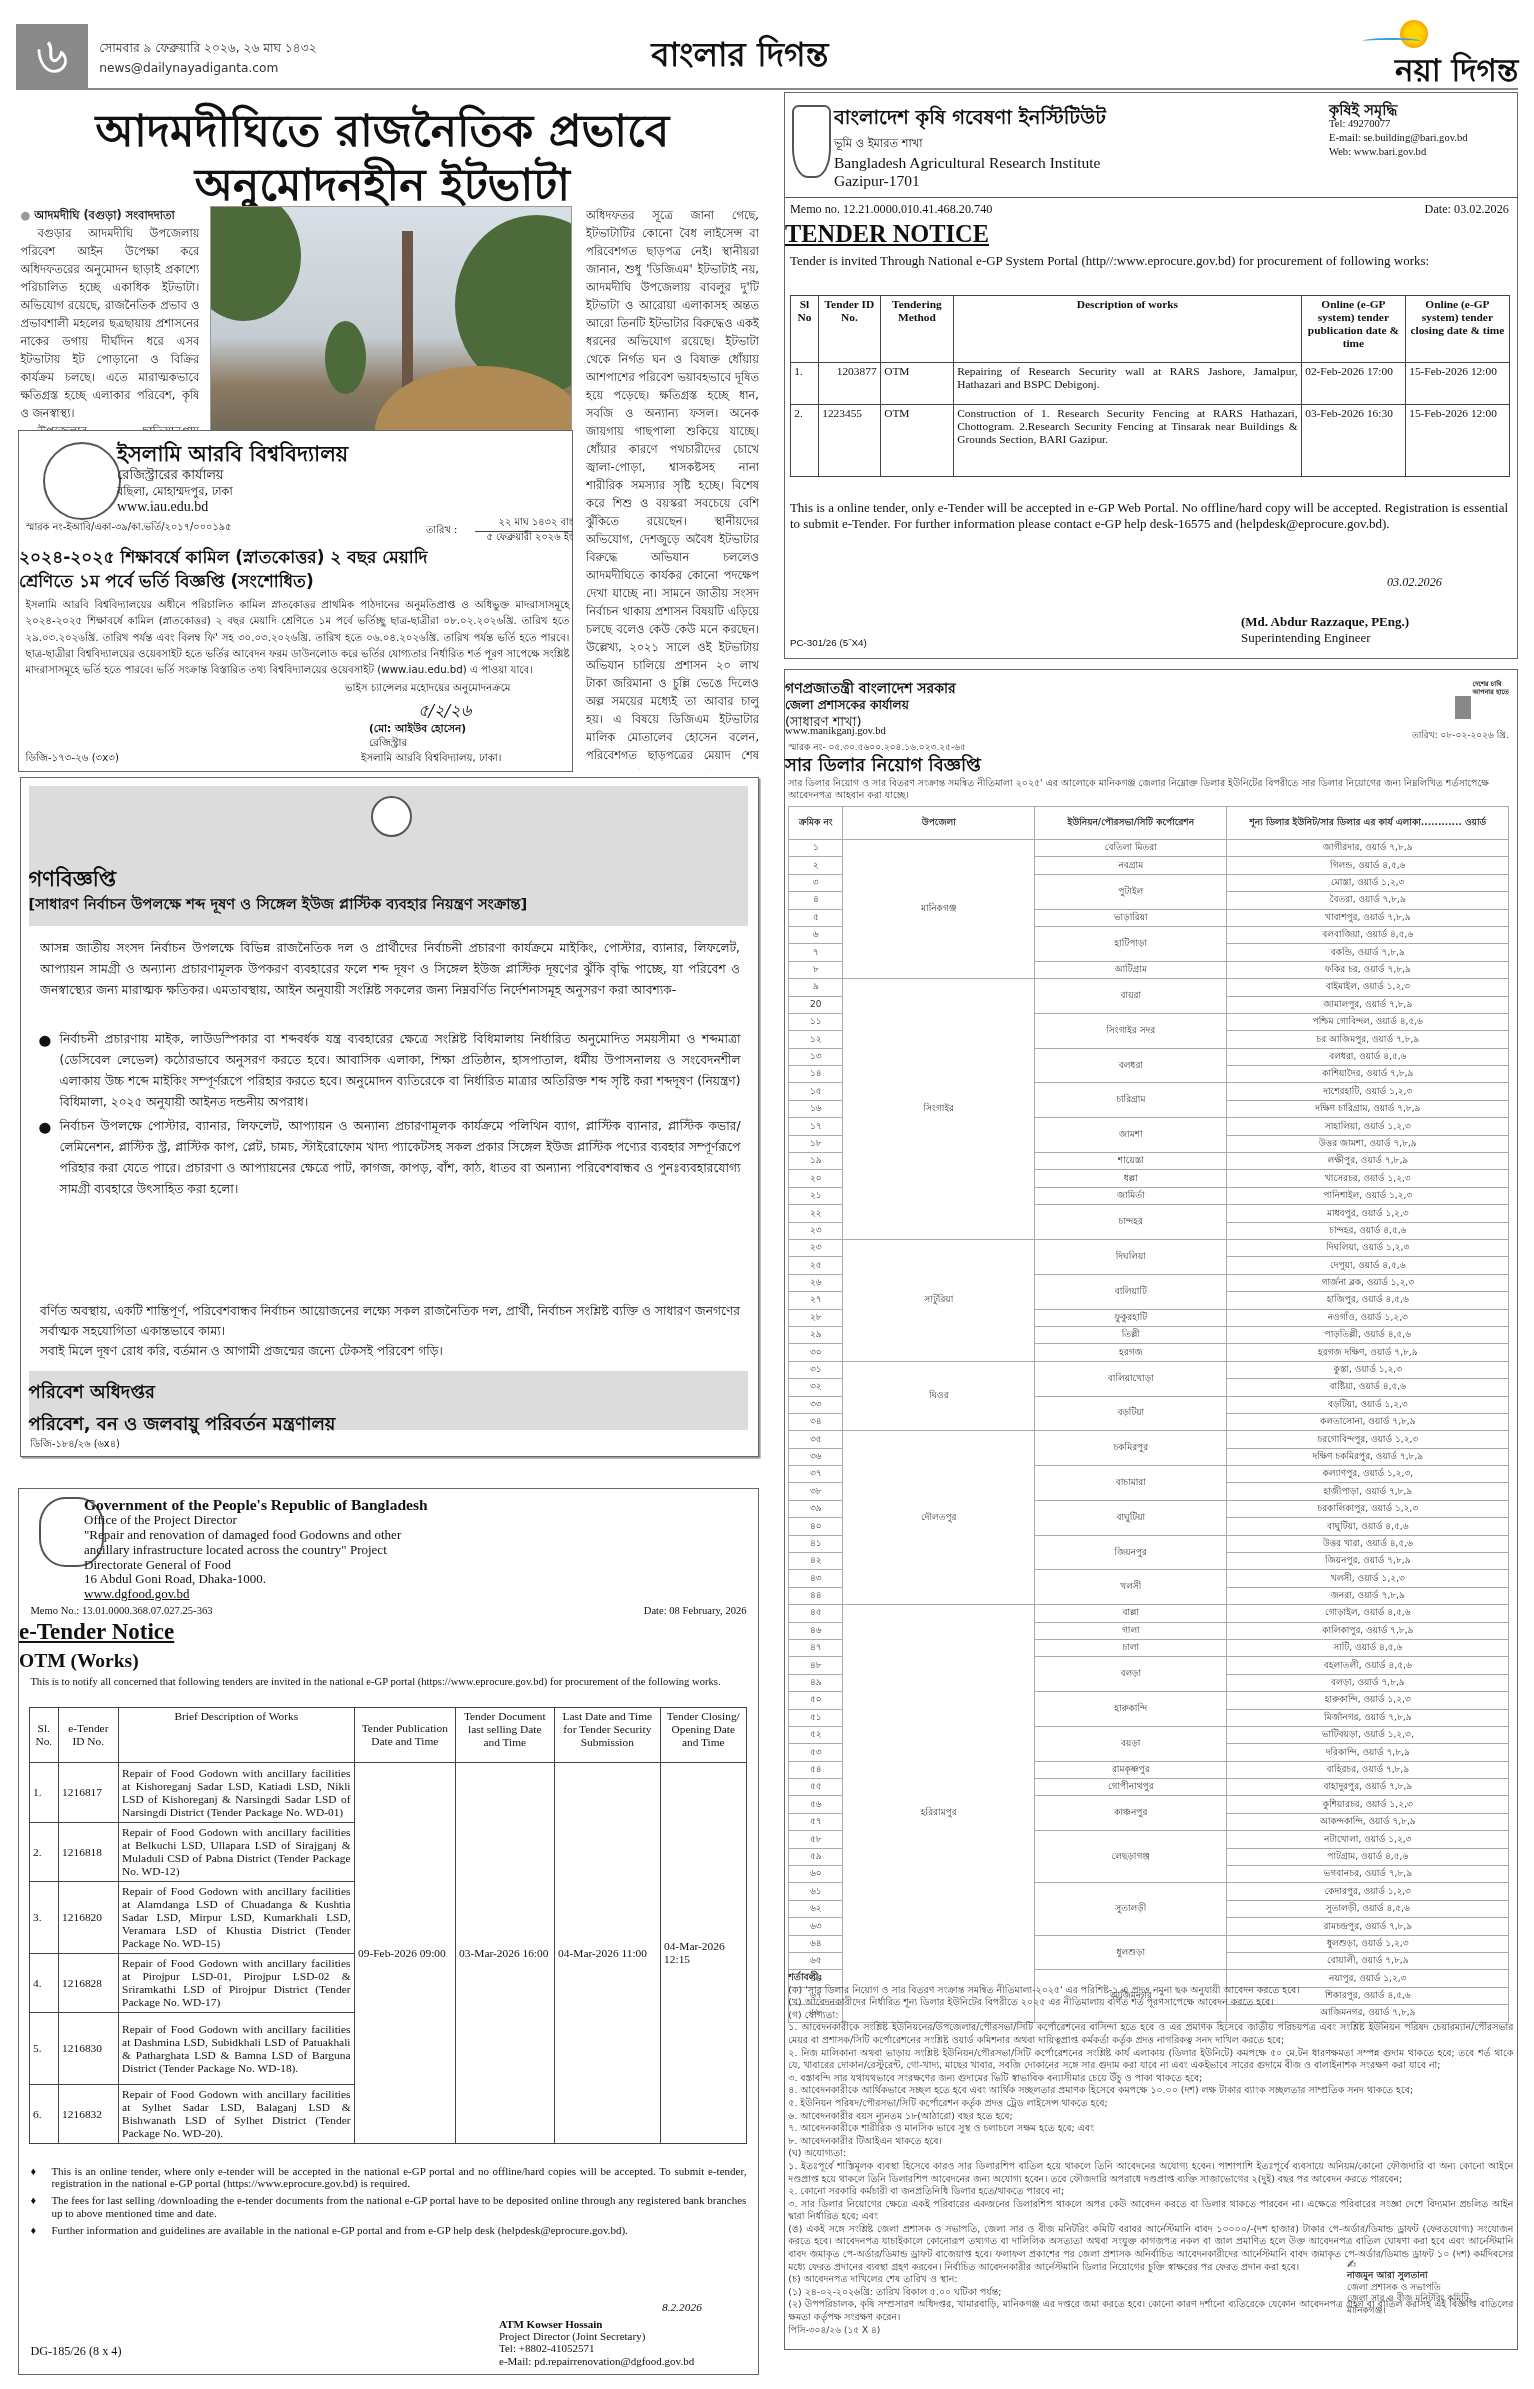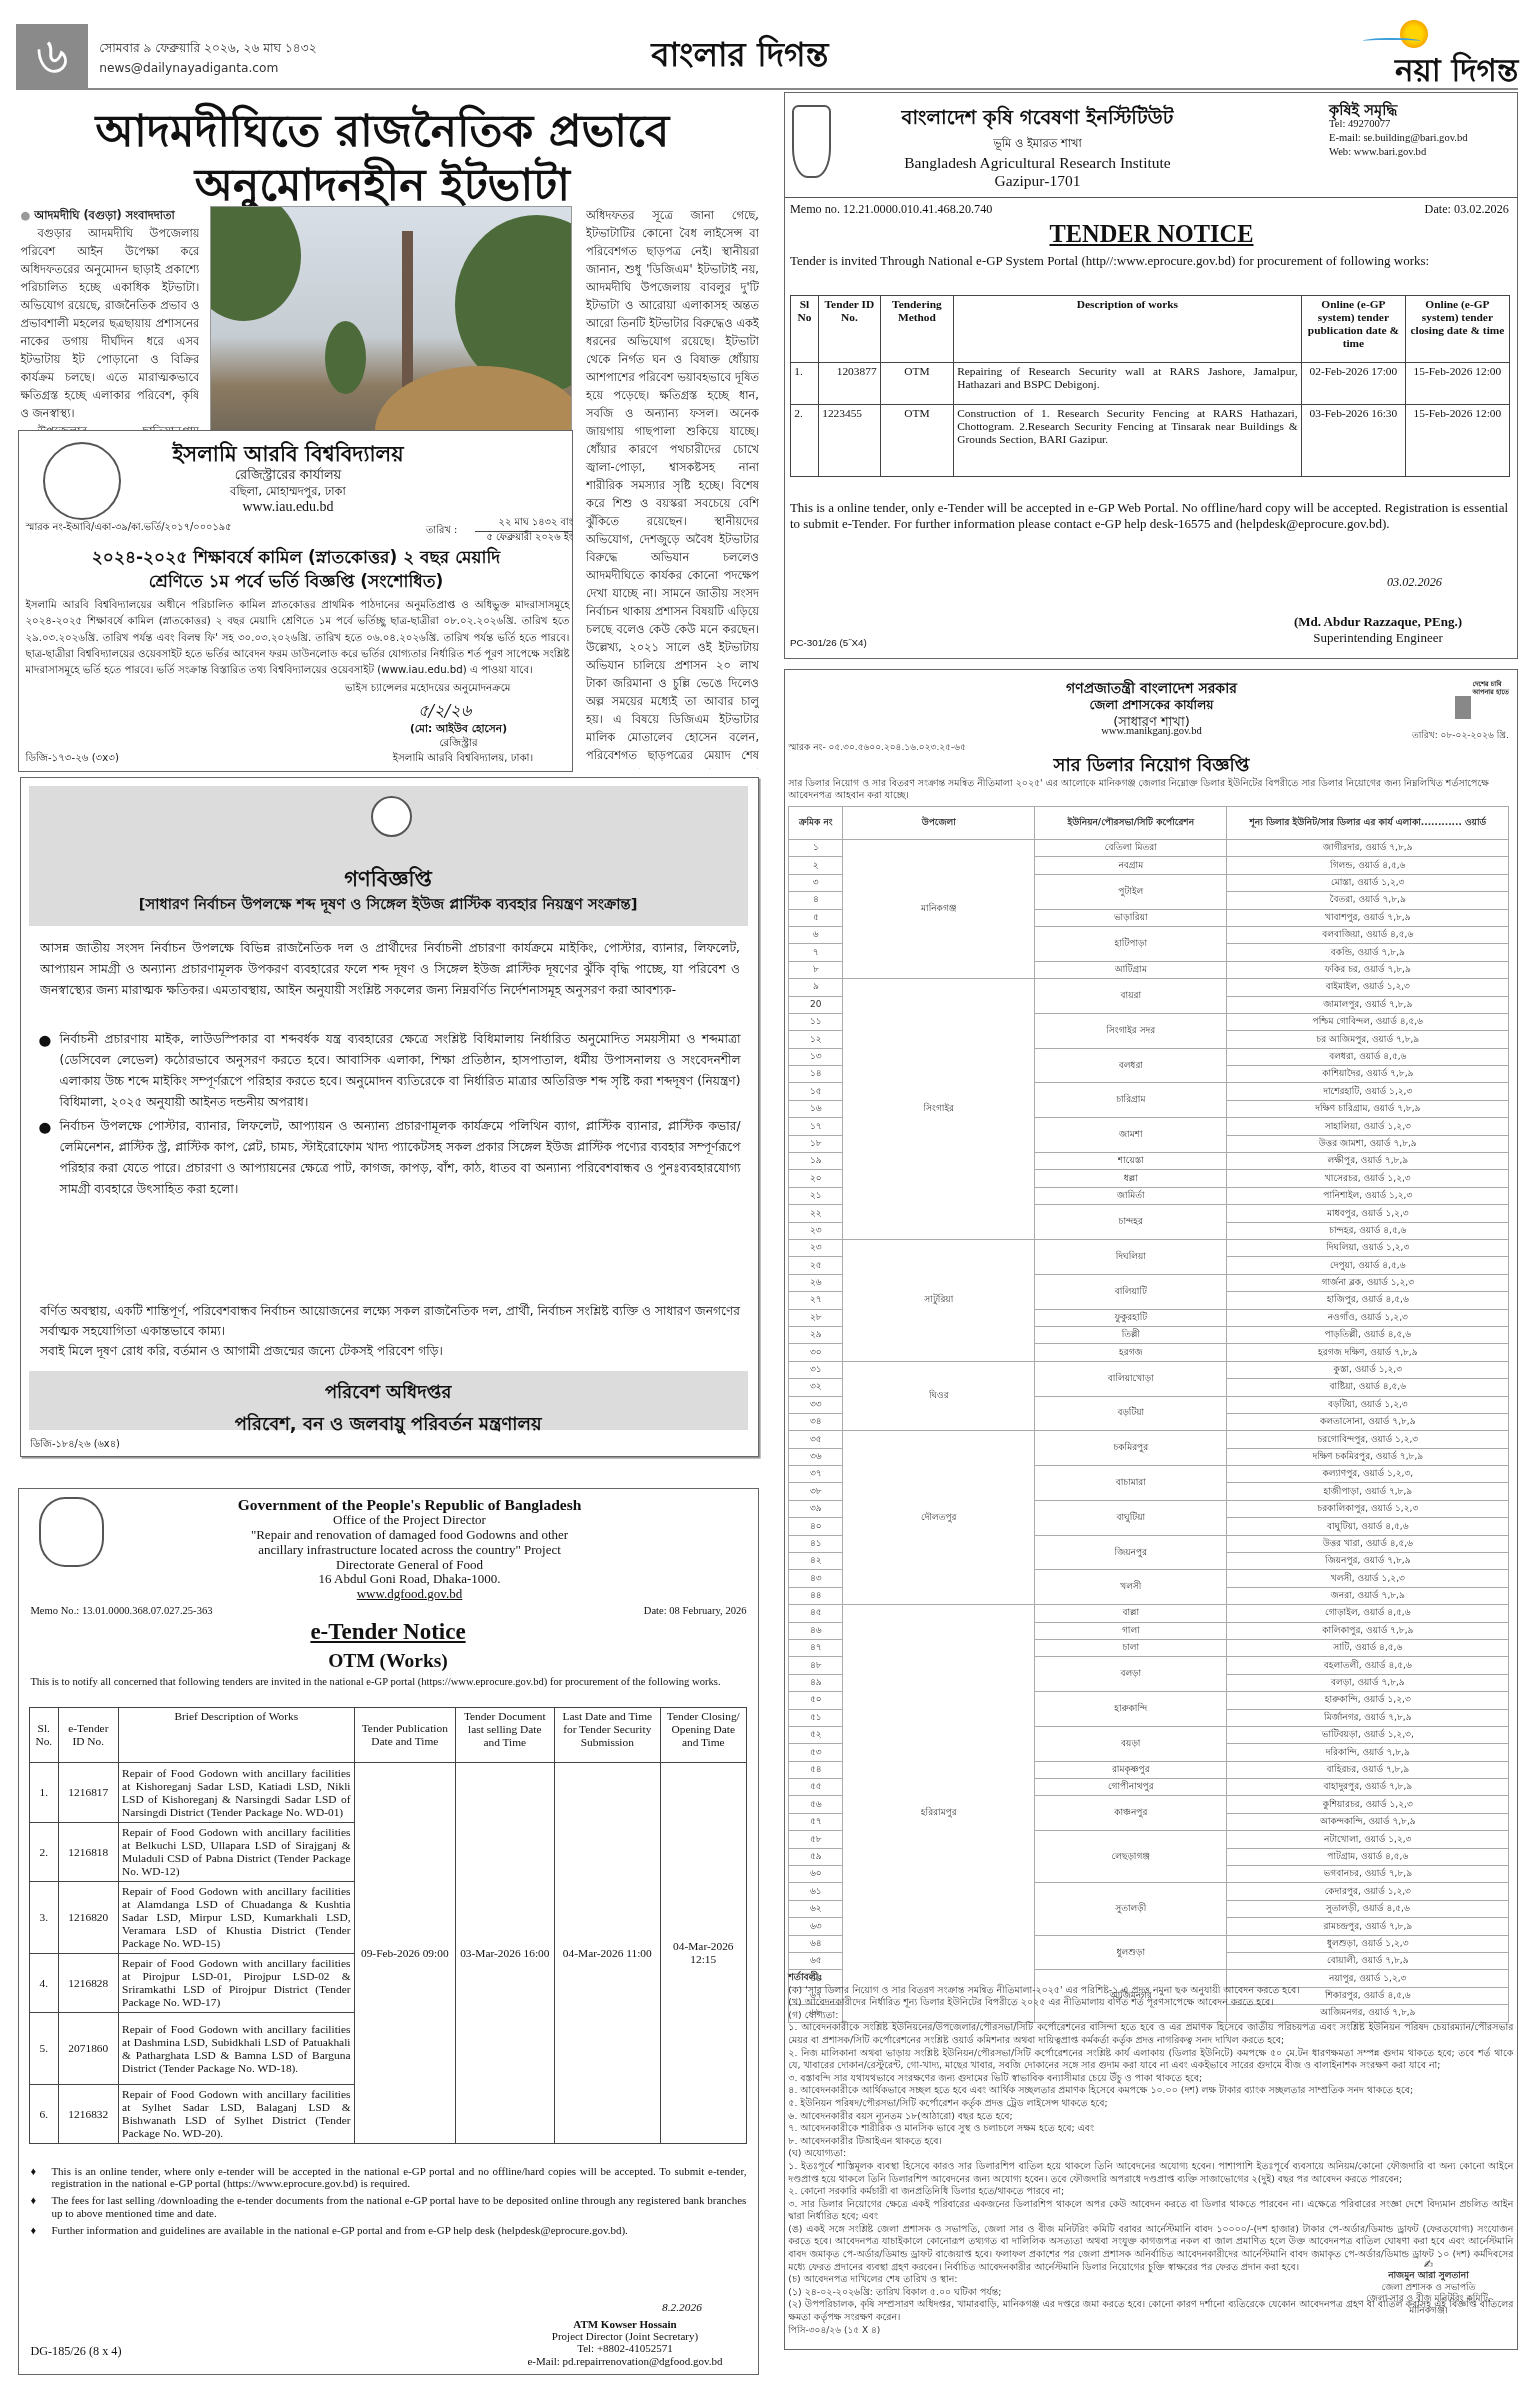--- a/index.html
+++ b/index.html
@@ -24,21 +24,21 @@
   .photo { left: 210px; top: 206px; width: 362px; height: 291px; background: linear-gradient(180deg, #d8dfe6 0%, #c5ccd2 45%, #8b7a62 62%, #6e6657 80%, #8a7a60 100%); border: 0.8px solid #999; overflow: hidden; }
   .photo .chim { position: absolute; left: 191px; top: 24.4px; width: 11.4px; height: 163px; background: #6b5648; }
   .photo .pile { position: absolute; right: -16.3px; bottom: 0; width: 212px; height: 130px; background: #b08a55; border-radius: 60% 60% 0 0; }
   .photo .tree { position: absolute; border-radius: 50%; background: #4d6a3a; }
   .caption { font-size: 11.4px; line-height: 18px; font-family: "DejaVu Sans", sans-serif; color: #222; }
 
   
   .box { border: 1.6px solid #666; background: #fff; }
   .iau { left: 18px; top: 430px; width: 555px; height: 342px; }
   .seal { border-radius: 50%; border: 2.4px solid #555; }
-  .center { text-align: center; }
+  .center { text-align: left; }
   .bn { font-family: "DejaVu Sans", sans-serif; }
 
   .doe { left: 19.5px; top: 777px; width: 739px; height: 680px; box-shadow: 1.6px 1.6px 0 #999; }
   .graybar { background: #dcdcdc; }
 
   .dgf { left: 18px; top: 1463px; width: 741px; height: 887px; margin-top: 25px; }
   table { border-collapse: collapse; }
   .tbl td, .tbl th { border: 0.8px solid #444; padding: 1.6px 3.3px; font-size: 11.4px; line-height: 13px; vertical-align: middle; font-family: "Liberation Serif", serif; }
   .tbl th { font-weight: normal; text-align: center; vertical-align: top; }
 
@@ -178,21 +178,21 @@
           <td class="center">1216820</td>
           <td style="text-align:justify;">Repair of Food Godown with ancillary facilities at Alamdanga LSD of Chuadanga &amp; Kushtia Sadar LSD, Mirpur LSD, Kumarkhali LSD, Veramara LSD of Khustia District (Tender Package No. WD-15)</td>
         </tr>
       <tr style="height:59px;">
           <td class="center">4.</td>
           <td class="center">1216828</td>
           <td style="text-align:justify;">Repair of Food Godown with ancillary facilities at Pirojpur LSD-01, Pirojpur LSD-02 &amp; Sriramkathi LSD of Pirojpur District (Tender Package No. WD-17)</td>
         </tr>
       <tr style="height:72px;">
           <td class="center">5.</td>
-          <td class="center">2071860</td>
+          <td class="center">1216830</td>
           <td style="text-align:justify;">Repair of Food Godown with ancillary facilities at Dashmina LSD, Subidkhali LSD of Patuakhali &amp; Patharghata LSD &amp; Bamna LSD of Barguna District (Tender Package No. WD-18).</td>
         </tr>
       <tr style="height:59px;">
           <td class="center">6.</td>
           <td class="center">1216832</td>
           <td style="text-align:justify;">Repair of Food Godown with ancillary facilities at Sylhet Sadar LSD, Balaganj LSD &amp; Bishwanath LSD of Sylhet District (Tender Package No. WD-20).</td>
         </tr>
     </tbody>
   </table>
   <ul class="abs" style="left:11.4px;top:676px;width:716px;font-size:11px;line-height:12.2px;list-style:none;text-align:justify;">

